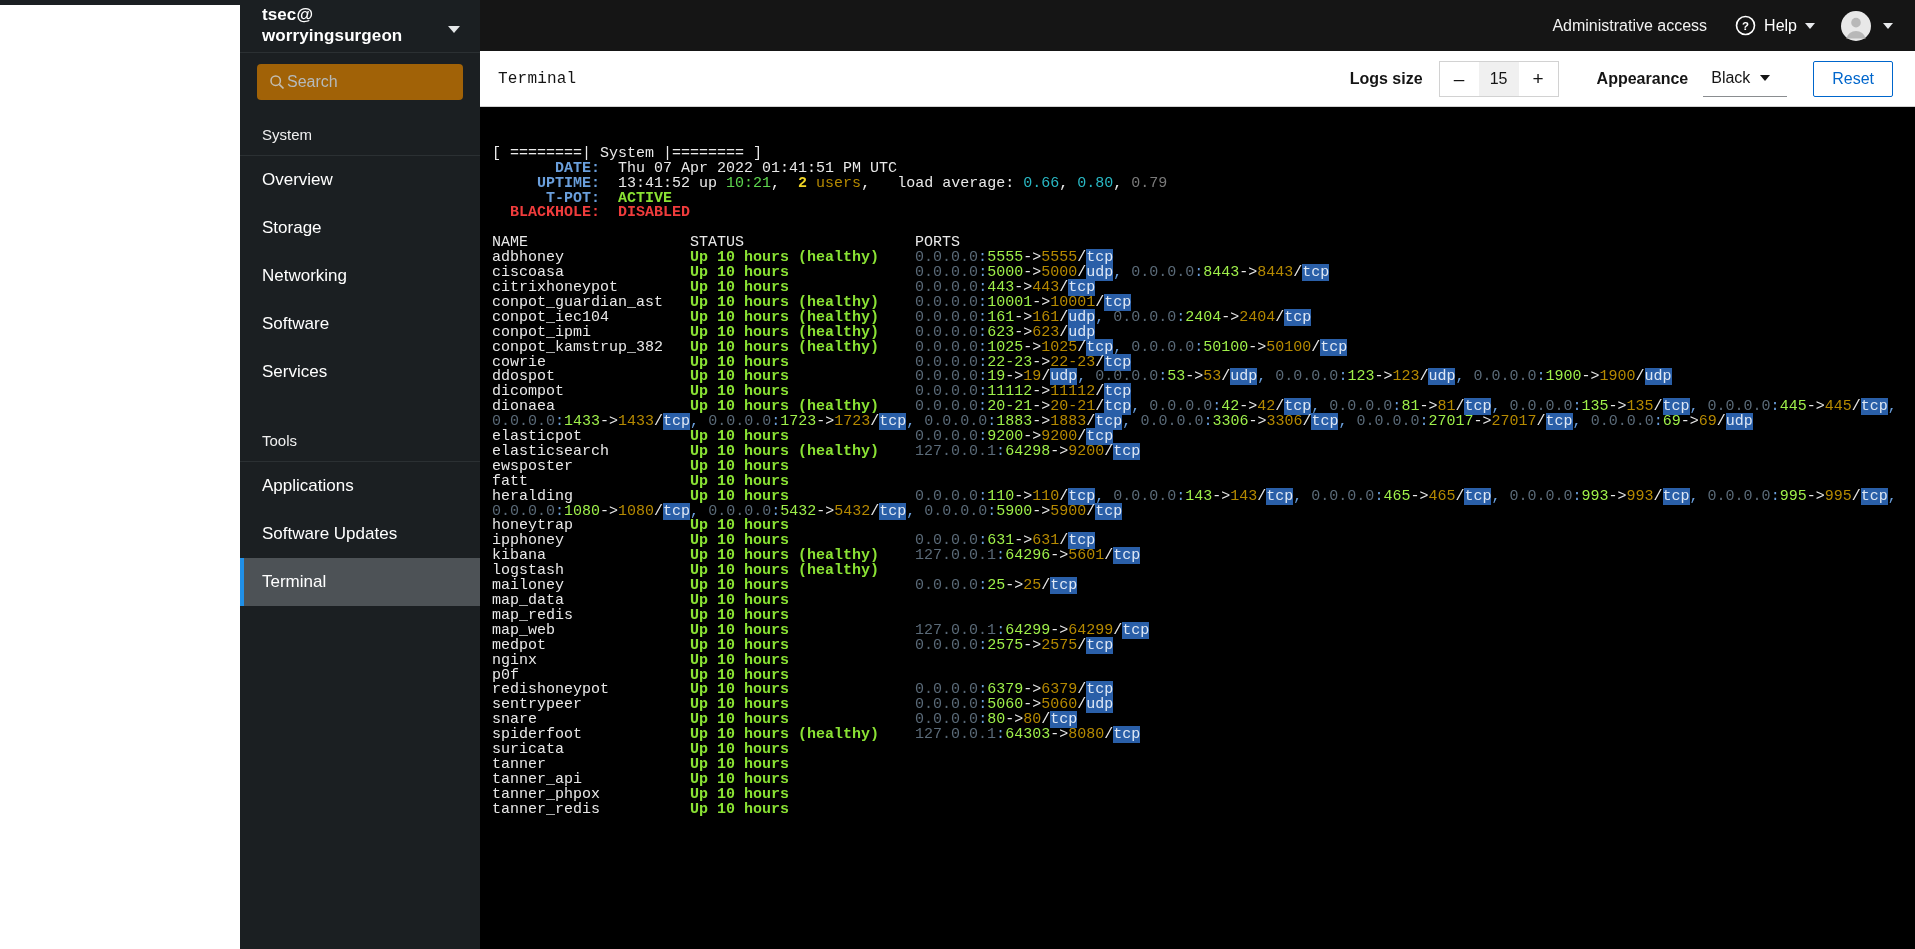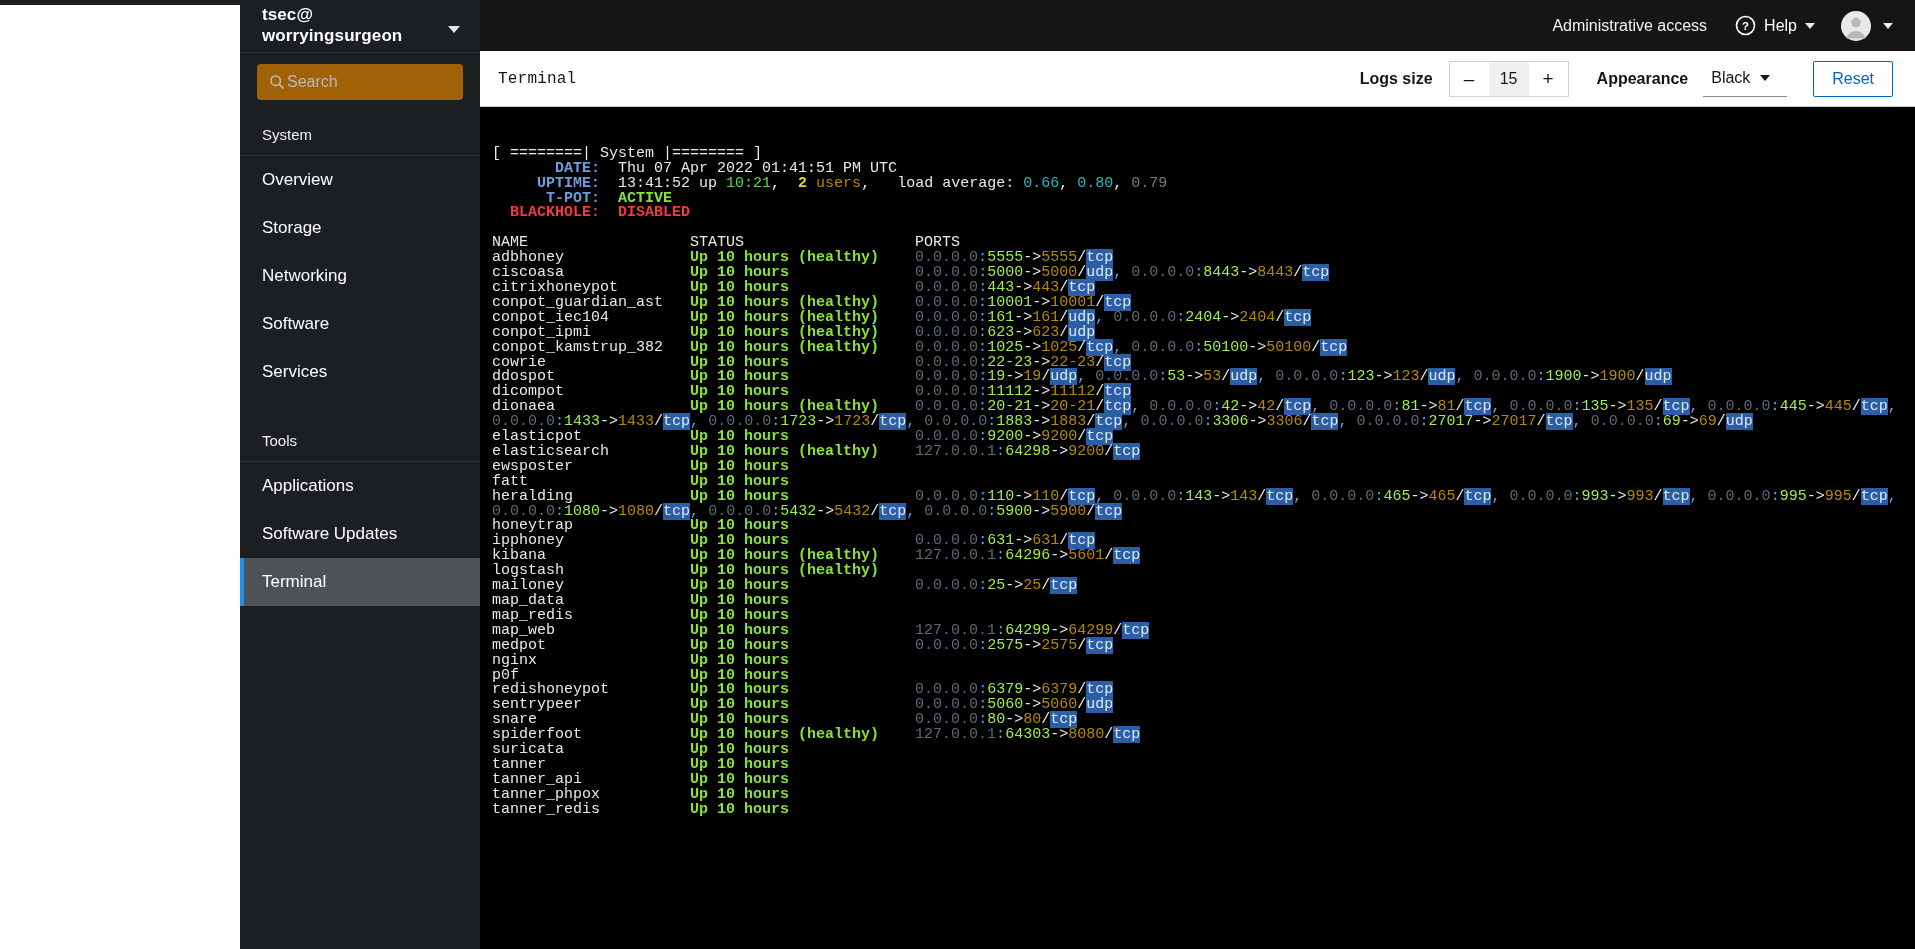--- a/index.html
+++ b/index.html
@@ -113,21 +113,21 @@
     font-size: 19px; color: #151515; cursor: pointer; line-height: 1;
     font-family: "Liberation Sans", sans-serif;
   }
   .stepper .val {
     width: 40px; height: 36px; background: #f0f0f0;
     border: 1px solid #d2d2d2; border-left: 0; border-right: 0;
     display: flex; align-items: center; justify-content: center;
     font-size: 16px; color: #151515;
   }
   .stepper button.plus { border-right: 1px solid #d2d2d2; border-left: 0; }
-  .appearance-label { margin-left: 28px; font-size: 16px; font-weight: 700; color:#151515; }
+  .appearance-label { margin-left: 38px; font-size: 16px; font-weight: 700; color:#151515; }
   .select {
     margin-left: 15px; height: 36px; min-width: 84px;
     border: 0; border-bottom: 1px solid #8a8d90;
     display: flex; align-items: center; gap: 10px;
     padding: 0 10px 0 8px; cursor: pointer;
     font-size: 16px; color: #151515; background: #fff;
   }
   .select .caret {
     width: 0; height: 0;
     border-left: 5px solid transparent;

